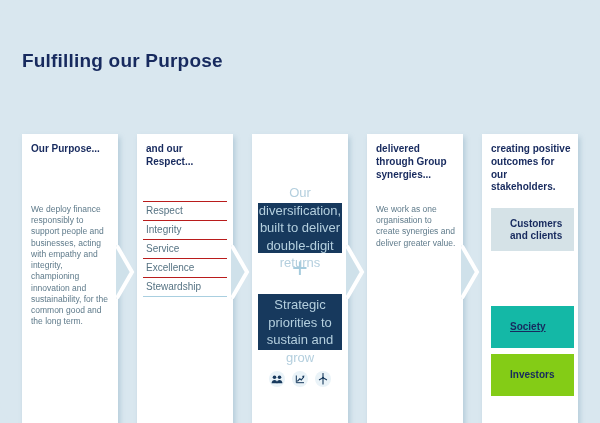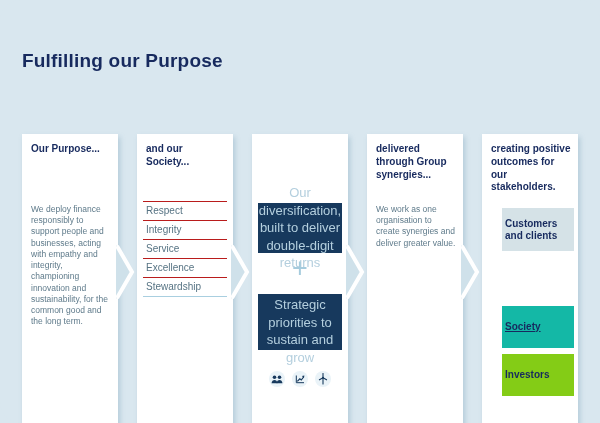--- a/index.html
+++ b/index.html
@@ -15,21 +15,21 @@
   .values li{border-top:1px solid #b91c1c;padding:3px 3px 2px 3px;height:13px;font-size:10px;color:#567383;}
   .values li:last-child{border-bottom:1px solid #a9cfe0;}
   
   .dark-box{position:absolute;left:6px;right:6px;background:#17395d;color:#b4cfde;font-size:13px;line-height:1.35;text-align:center;box-sizing:border-box;}
   .dark-box.box1{top:69px;height:50px;display:flex;align-items:center;justify-content:center;padding:3px 4px;}
   .plus-sign{position:absolute;top:119px;left:0;right:0;height:32px;line-height:30px;text-align:center;font-size:27px;font-weight:300;color:#a5cbdd;}
   .dark-box.box2{top:160px;height:56px;padding:2px 4px 0 4px;}
   .icon-row{display:flex;justify-content:center;gap:7px;margin-top:5px;}
   .icon-row svg{display:block;}
   
-  .sbox{position:absolute;left:20px;right:4px;display:flex;align-items:center;padding:0 3px;font-size:10px;font-weight:bold;color:#172a5e;line-height:1.2;box-sizing:border-box;}
+  .sbox{position:absolute;left:9px;right:4px;display:flex;align-items:center;padding:0 19px;font-size:10px;font-weight:bold;color:#172a5e;line-height:1.2;box-sizing:border-box;}
   .sbox.s0{top:74px;height:43px;}
   .sbox.s1{top:123px;height:43px;}
   .sbox.s2{top:172px;height:42px;}
   .sbox.s3{top:220px;height:42px;}
   
   .arrow{position:absolute;right:-18px;top:110px;width:20px;height:56px;z-index:2;}
 </style>
 </head>
 <body>
 
@@ -41,21 +41,21 @@
     <div class="panel">
       <div class="heading">Our Purpose...</div>
       <div class="body-text">We deploy finance responsibly to support people and businesses, acting with empathy and integrity, championing innovation and sustainability, for the common good and the long term.</div>
       <svg class="arrow" viewBox="0 0 20 56">
         <polygon points="0,1 16,28 0,55" fill="#cfe1ea"></polygon>
         <path d="M1 2 L16 28 L1 54" fill="none" stroke="#ffffff" stroke-width="4"></path>
       </svg>
     </div>
 
     <div class="panel">
-      <div class="heading">and our Society...</div>
+      <div class="heading">and our Respect...</div>
       <ul class="values">
         <li>Respect</li>
         <li>Integrity</li>
         <li>Service</li>
         <li>Excellence</li>
         <li>Stewardship</li>
       </ul>
       <svg class="arrow" viewBox="0 0 20 56">
         <polygon points="0,1 16,28 0,55" fill="#cfe1ea"></polygon>
         <path d="M1 2 L16 28 L1 54" fill="none" stroke="#ffffff" stroke-width="4"></path>

